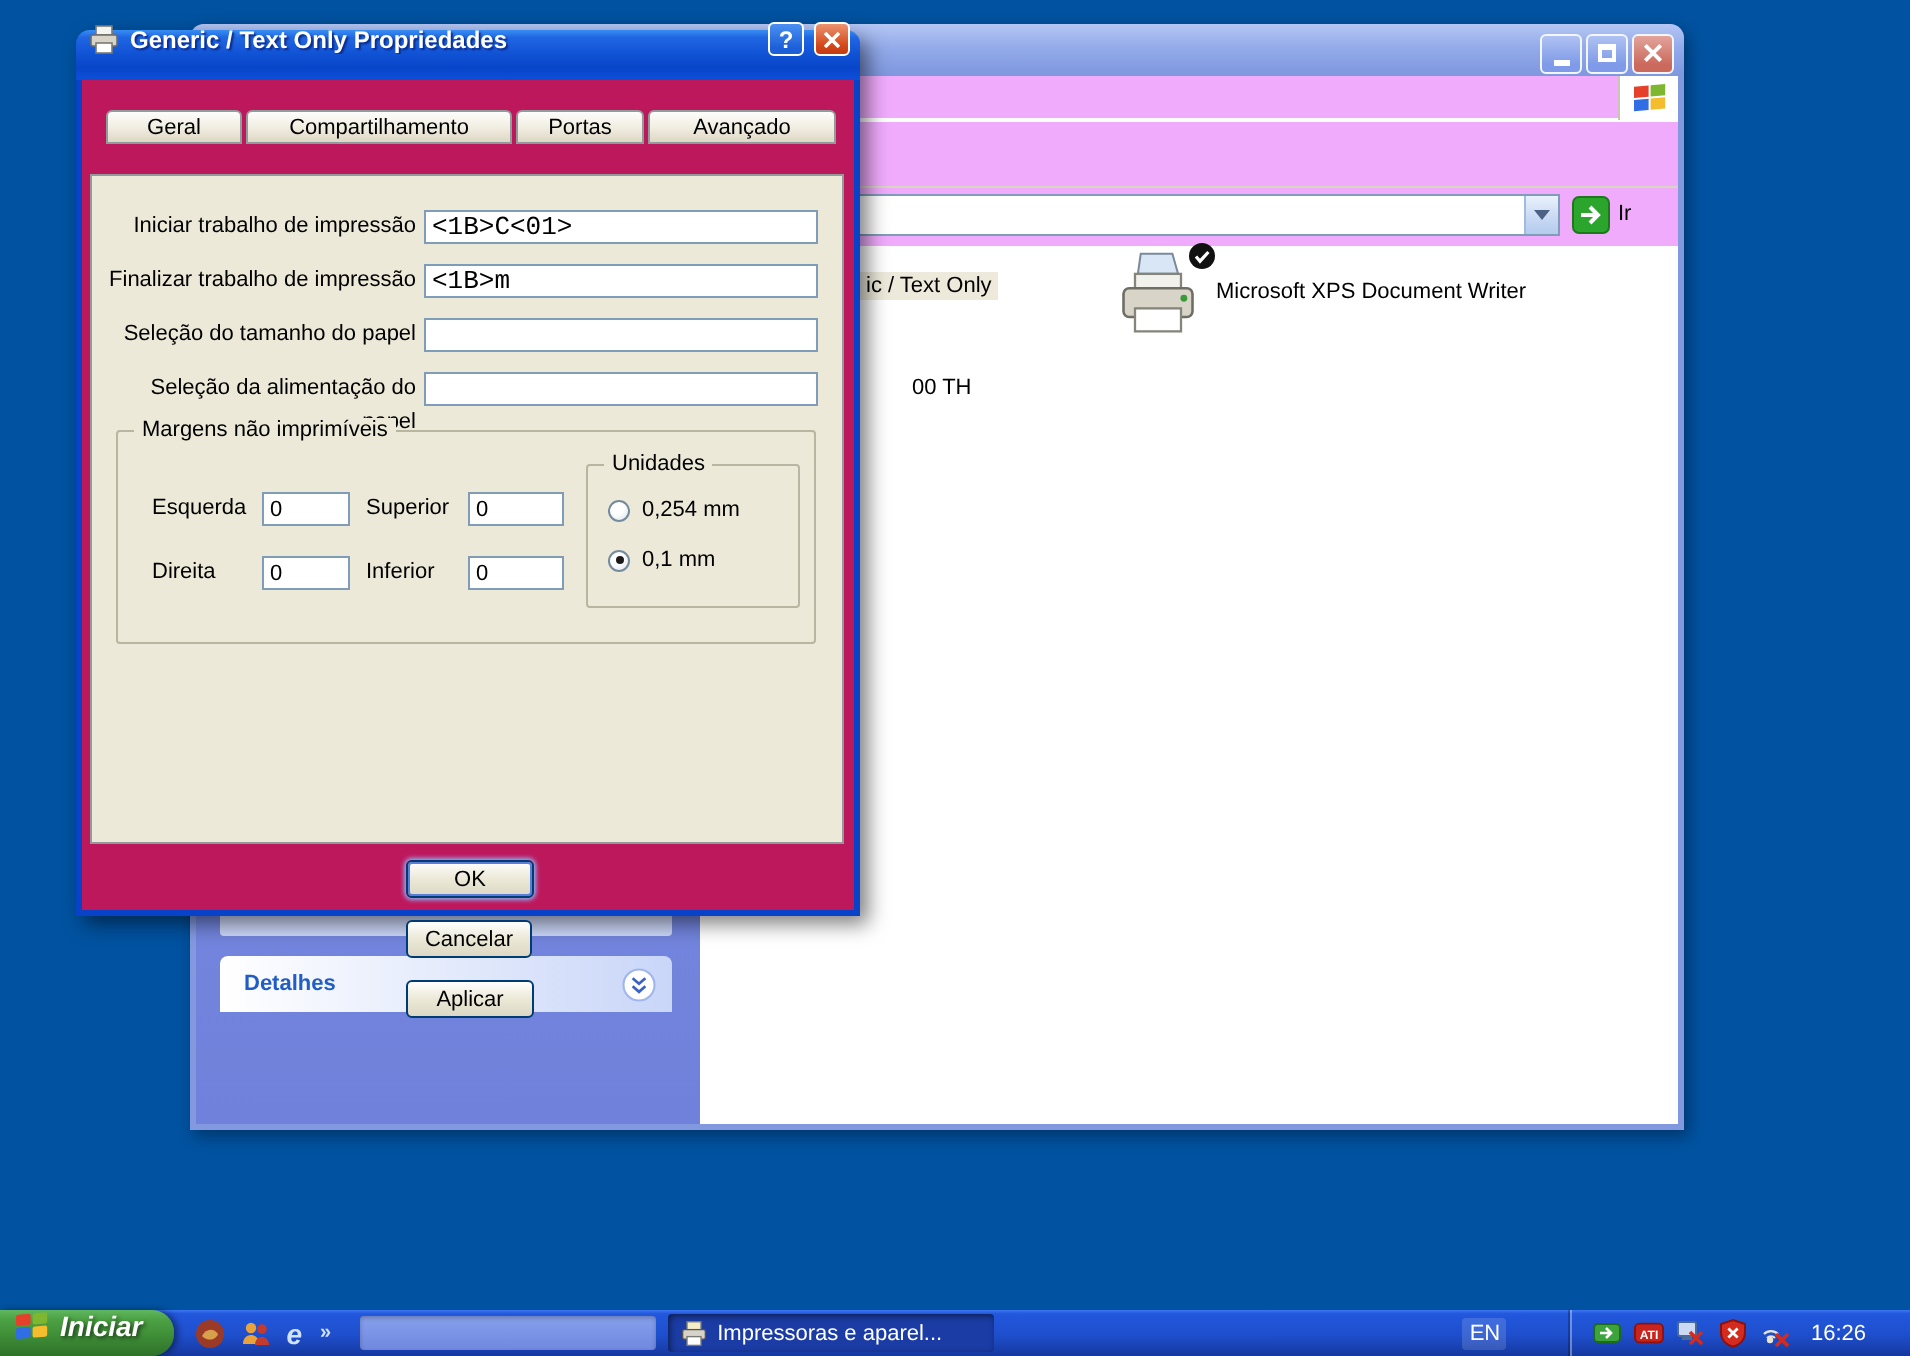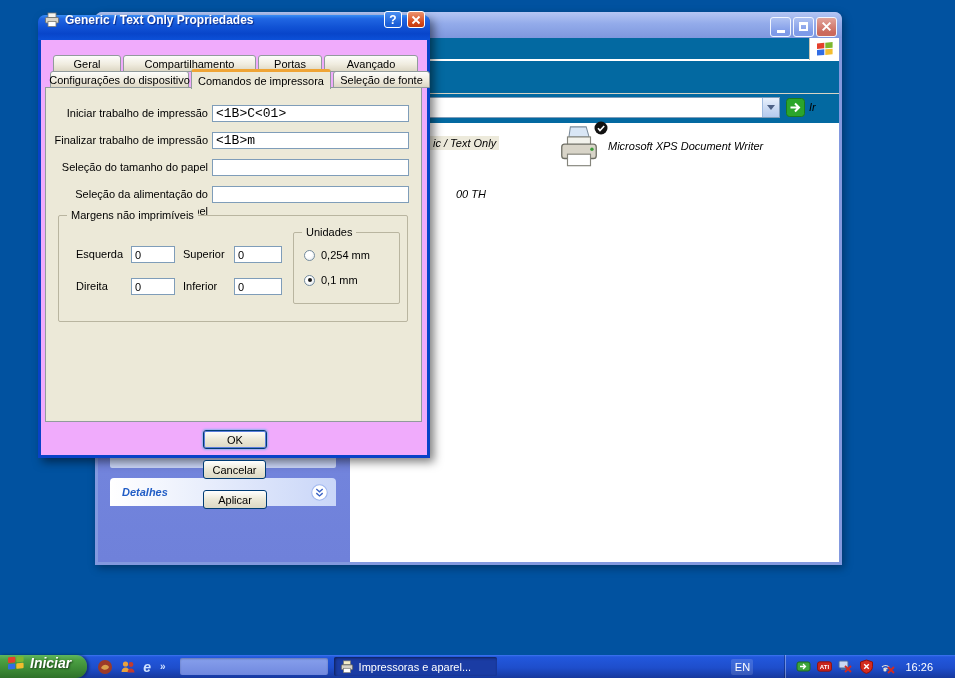--- a/index.html
+++ b/index.html
@@ -7,21 +7,21 @@
   .desktop { position: relative; width: 955px; height: 678px; background: #0152A0; overflow: hidden; font-size: 11px; color: #000; }
 
   
   .window { position: absolute; left: 95px; top: 12px; width: 747px; height: 553px; border-radius: 8px 8px 0 0; background: #8399DF; box-shadow: 2px 3px 8px rgba(0,0,0,.35); }
   .win-titlebar { height: 26px; border-radius: 7px 7px 0 0; background: linear-gradient(180deg,#B5C6F4 0%,#93ABEA 45%,#7E97DE 100%); display: flex; align-items: center; justify-content: flex-end; padding: 3px 5px 0 8px; gap: 2px; }
   .win-btn { width: 21px; height: 20px; border-radius: 3px; border: 1px solid #F2F6FE; display: flex; align-items: center; justify-content: center; }
   .win-btn.min, .win-btn.max { background: linear-gradient(#AFC2F2,#7E9AE8 80%); }
   .win-btn.close { background: linear-gradient(#E2A49B,#CB695C 80%); }
   .glyph-min { width: 8px; height: 3px; background: #fff; margin-top: 9px; }
   .glyph-max { width: 9px; height: 9px; border: 2px solid #fff; border-top-width: 3px; }
-  .win-inner { position: absolute; left: 3px; right: 3px; top: 26px; bottom: 3px; background: #0369a1; overflow: hidden; font-style: italic; }
+  .win-inner { position: absolute; left: 3px; right: 3px; top: 26px; bottom: 3px; background: #f0abfc; overflow: hidden; }
   .menubar { height: 22px; border-bottom: 1px solid #fff; display: flex; align-items: center; justify-content: flex-end; }
   .menubar-logo { width: 30px; height: 22px; display: flex; align-items: center; justify-content: center; border-left: 1px solid #C9C5B2; background: #fff; }
   .toolbar { height: 34px; border-bottom: 1px solid #D8D4C4; box-shadow: inset 0 1px 0 #fff; }
   .addressrow { position: relative; height: 27px; }
   .address-combo { position: absolute; left: 10px; top: 3px; width: 672px; height: 21px; background: #fff; border: 1px solid #7F9DB9; display: flex; justify-content: flex-end; }
   .combo-drop { width: 17px; height: 19px; background: linear-gradient(#E9F1FC,#C7D8F2 60%,#B4CBEE); border-left: 1px solid #9EBBE0; display: flex; align-items: center; justify-content: center; }
   .combo-drop i { width: 0; height: 0; border-left: 4px solid transparent; border-right: 4px solid transparent; border-top: 5px solid #4D6185; }
   .go-btn { position: absolute; left: 688px; top: 4px; width: 19px; height: 19px; border-radius: 3px; }
   .go-label { position: absolute; left: 711px; top: 7px; font-size: 11px; }
   .contentrow { position: absolute; left: 0; right: 0; top: 85px; bottom: 0; display: flex; }
@@ -36,21 +36,21 @@
   .xps-label { position: absolute; left: 258px; top: 17px; font-size: 11px; }
   .partial-label { position: absolute; left: 80px; top: 65px; font-size: 11px; margin-left: 26px; }
 
   
   .dialog { position: absolute; left: 38px; top: 15px; width: 392px; height: 443px; border-radius: 8px 8px 0 0; background: #0842C8; box-shadow: 4px 4px 10px rgba(0,0,0,.5); }
   .dlg-titlebar { height: 25px; border-radius: 7px 7px 0 0; background: linear-gradient(180deg,#388EF4 0%,#2066E2 15%,#1254D6 45%,#0845CA 75%,#0C50D8 100%); display: flex; align-items: center; padding: 0 5px 16px 6px; gap: 5px; }
   .dlg-title { flex: 1; color: #fff; font-weight: bold; font-size: 12px; text-shadow: 1px 1px 1px #0A2A8A; white-space: nowrap; overflow: hidden; }
   .dlg-btn { width: 18px; height: 17px; border-radius: 3px; border: 1px solid #fff; color: #fff; font-weight: bold; font-size: 12px; display: flex; align-items: center; justify-content: center; line-height: 1; }
   .dlg-btn.help { background: linear-gradient(#4A90F2,#1C5FD8 80%); }
   .dlg-btn.close { background: linear-gradient(#EC9470,#D5491B 70%,#C23A10); }
-  .dlg-body { position: absolute; left: 3px; right: 3px; top: 25px; bottom: 3px; background: #f0abfc; font-size: 11px; }
+  .dlg-body { position: absolute; left: 3px; right: 3px; top: 25px; bottom: 3px; background: #be185d; font-size: 11px; }
 
   .tab-row1 { position: absolute; left: 12px; top: 15px; display: flex; gap: 2px; }
   .tab-row2 { position: absolute; left: 9px; top: 31px; display: flex; gap: 2px; }
   .tab { height: 17px; border: 1px solid #919B9C; border-radius: 3px 3px 0 0; background: linear-gradient(#FDFDFB,#F0ECDF 55%,#DDD7C4); display: flex; align-items: center; justify-content: center; cursor: pointer; white-space: nowrap; }
   .tab.active { margin-top: -2px; height: 20px; background: #ECE9D8; border-bottom: none; border-top: 3px solid #EFA435; z-index: 3; position: relative; }
   .t-w1 { width: 68px; } .t-w2 { width: 133px; } .t-w3 { width: 64px; } .t-w4 { width: 94px; }
   .t-w5 { width: 139px; } .t-w6 { width: 140px; } .t-w7 { width: 97px; }
 
   .tab-panel { position: absolute; left: 4px; top: 47px; width: 377px; height: 335px; border: 1px solid #919B9C; background: #ECE9D8; z-index: 2; }
   .fld-label { position: absolute; left: 0; width: 162px; height: 17px; line-height: 17px; text-align: right; }
@@ -185,25 +185,20 @@
       </div>
     </div>
     <div class="dlg-body">
 
       <div class="tab-row1">
         <div class="tab t-w1">Geral</div>
         <div class="tab t-w2">Compartilhamento</div>
         <div class="tab t-w3">Portas</div>
         <div class="tab t-w4">Avançado</div>
       </div>
-      <div class="tab-row2">
-        <div class="tab t-w5">Configurações do dispositivo</div>
-        <div class="tab t-w6 active">Comandos de impressora</div>
-        <div class="tab t-w7">Seleção de fonte</div>
-      </div>
 
       <div class="tab-panel">
         <div class="fld-label" style="top:17px">Iniciar trabalho de impressão</div>
         <input class="fld-input" style="top: 17px;" value="&lt;1B&gt;C&lt;01&gt;">
         <div class="fld-label" style="top:44px">Finalizar trabalho de impressão</div>
         <input class="fld-input" style="top: 44px;" value="&lt;1B&gt;m">
         <div class="fld-label" style="top:71px">Seleção do tamanho do papel</div>
         <input class="fld-input" style="top: 71px;" value="">
         <div class="fld-label" style="top:98px">Seleção da alimentação do papel</div>
         <input class="fld-input" style="top: 98px;" value="">

